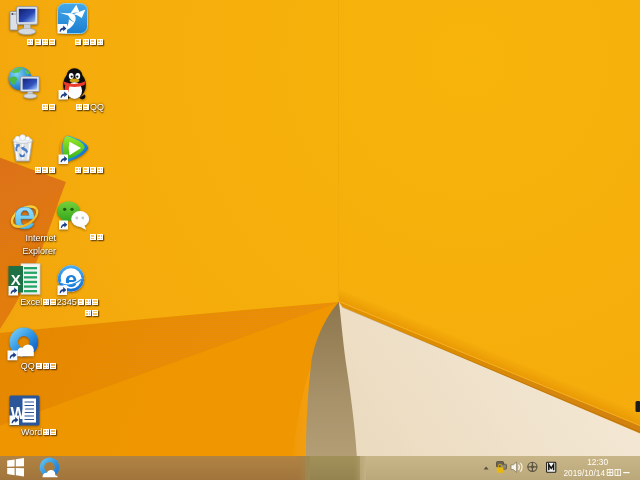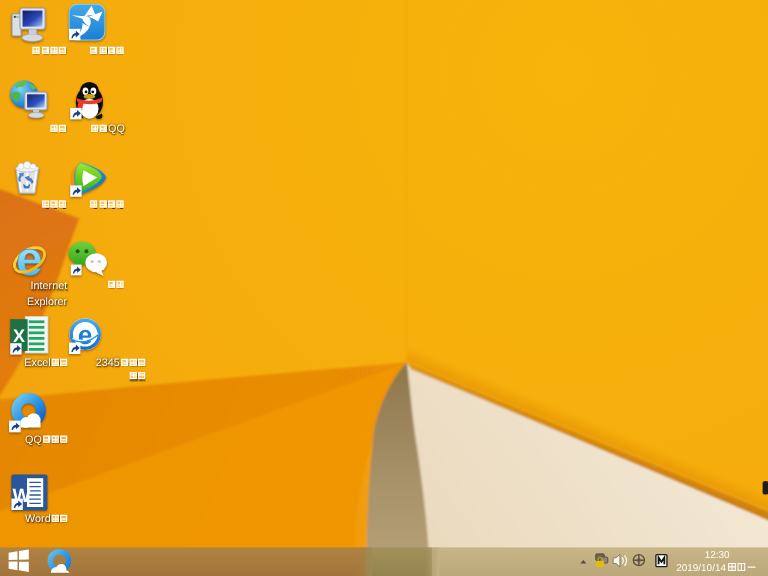--- a/index.html
+++ b/index.html
@@ -332,15 +332,15 @@
 
 <div class="lbl" style="left:-8px;top:37px;width:64px"><i class="cj"></i><i class="cj f"></i><i class="cj"></i><i class="cj f"></i></div>
 <div class="lbl" style="left:40px;top:37px;width:64px"><i class="cj f"></i><i class="cj"></i><i class="cj f"></i><i class="cj"></i></div>
 <div class="lbl" style="left:-8px;top:102px;width:64px"><i class="cj"></i><i class="cj f"></i></div>
 <div class="lbl" style="left:40px;top:102px;width:64px"><i class="cj"></i><i class="cj f"></i>QQ</div>
 <div class="lbl" style="left:-8px;top:165px;width:64px"><i class="cj"></i><i class="cj f"></i><i class="cj"></i></div>
 <div class="lbl" style="left:40px;top:165px;width:64px"><i class="cj"></i><i class="cj f"></i><i class="cj f"></i><i class="cj"></i></div>
 <div class="lbl" style="left:-8px;top:231.5px;width:64px;line-height:13px">Internet<br>Explorer</div>
 <div class="lbl" style="left:40px;top:232px;width:64px"><i class="cj f"></i><i class="cj"></i></div>
 <div class="lbl" style="left:-8px;top:297px;width:65px">Excel<i class="cj"></i><i class="cj f"></i></div>
-<div class="lbl" style="left:55px;top:297px;width:67px;line-height:10.5px">2345<i class="cj f"></i><i class="cj"></i><i class="cj f"></i><br><i class="cj"></i><i class="cj f"></i></div>
+<div class="lbl" style="left:32px;top:297px;width:67px;line-height:10.5px">2345<i class="cj f"></i><i class="cj"></i><i class="cj f"></i><br><i class="cj"></i><i class="cj f"></i></div>
 <div class="lbl" style="left:-8px;top:361px;width:65px">QQ<i class="cj f"></i><i class="cj"></i><i class="cj f"></i></div>
 <div class="lbl" style="left:-7px;top:427px;width:64px">Word<i class="cj"></i><i class="cj f"></i></div>
 
 </body></html>

